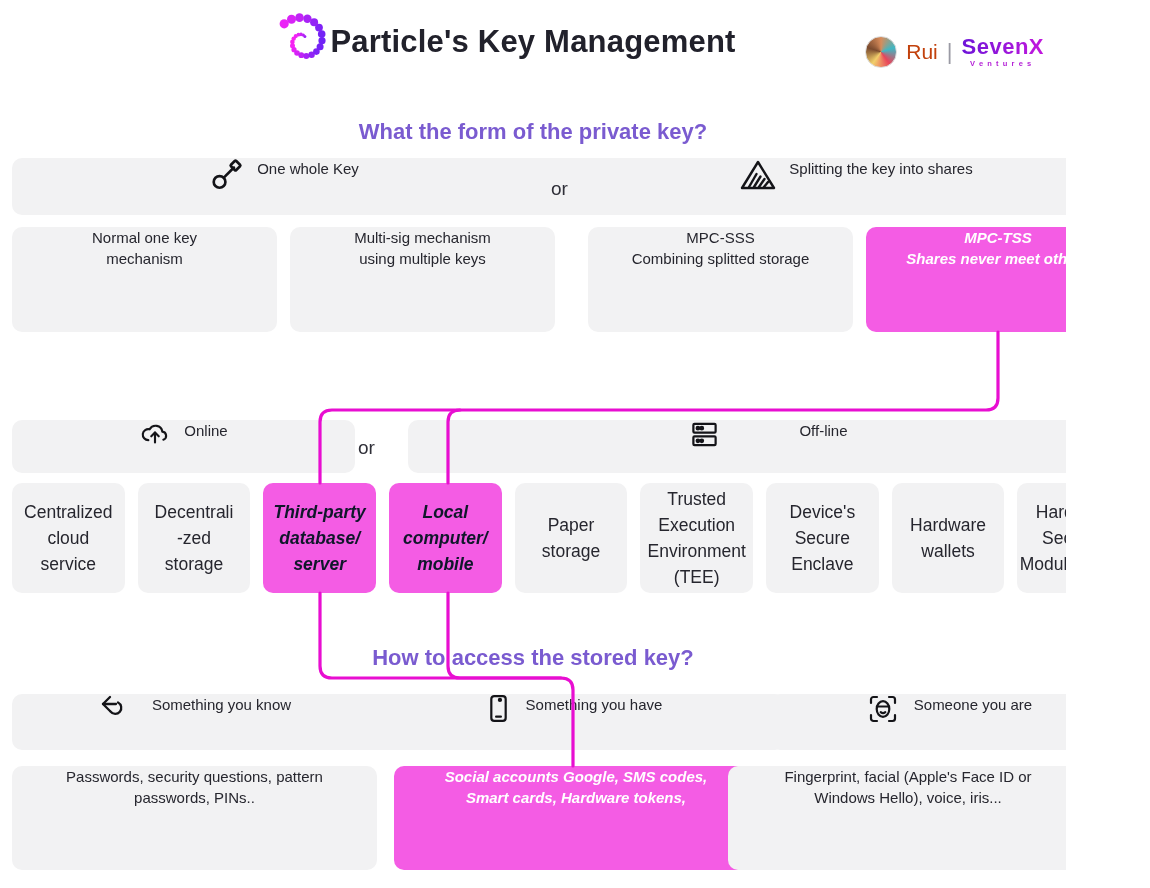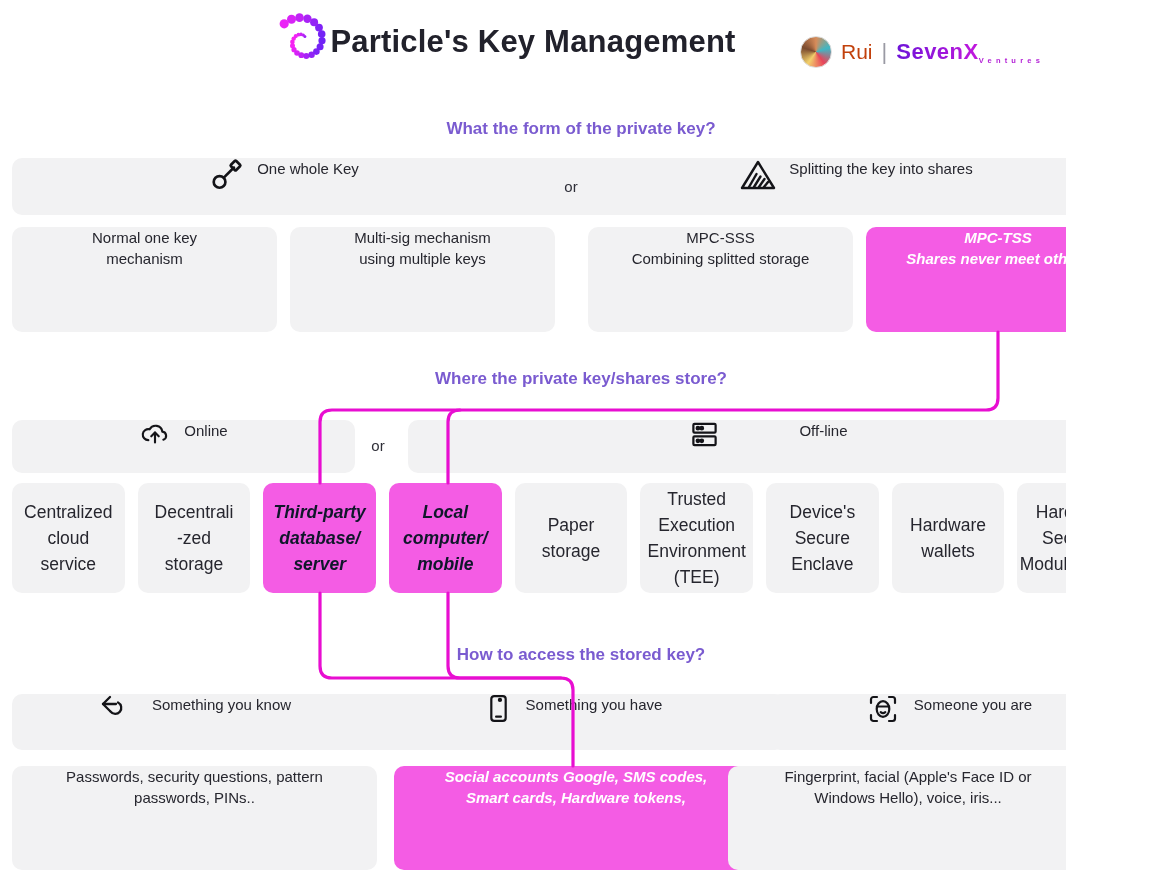--- a/index.html
+++ b/index.html
@@ -11,35 +11,35 @@
   
   .logo{position:absolute;left:270px;top:6px;width:66px;height:68px;}
   .page-title{position:absolute;left:0;top:24px;width:100%;text-align:center;
     font-size:31px;font-weight:700;color:var(--title-dark);letter-spacing:0.2px;}
   .byline{position:absolute;right:22px;top:36px;display:flex;align-items:center;gap:9px;}
   .avatar{width:30px;height:30px;border-radius:50%;
     background:conic-gradient(#d88c5a,#3fb7c4,#e8445a,#f2d06b,#7a4a2e,#d88c5a);
     border:1px solid #ddd;}
   .author{font-size:21px;font-weight:400;color:#c2410c;text-align:center;}
   .sep{font-size:22px;color:#9a9aa4;font-weight:300;}
-  .brand{display:flex;flex-direction:row;align-items:center;line-height:1;text-align:right;}
+  .brand{display:flex;flex-direction:column;align-items:center;line-height:1;text-align:right;}
   .brand-name{font-size:22px;font-weight:800;letter-spacing:0.5px;
     background:linear-gradient(90deg,#6d14d8,#c318dd);
     -webkit-background-clip:text;background-clip:text;color:transparent;}
-  .brand-sub{font-size:7.5px;letter-spacing:4.2px;color:#b31fd6;margin-top:17px;font-weight:700;}
+  .brand-sub{font-size:7.5px;letter-spacing:4.2px;color:#b31fd6;margin-top:2px;font-weight:700;}
   
   .qheading{position:absolute;left:0;width:100%;text-align:center;
-    color:var(--purple);font-weight:700;font-size:17px;margin-left:48px;}
+    color:var(--purple);font-weight:700;font-size:22px;}
   
   .box{position:absolute;background:var(--box-gray);border-radius:10px;
     display:flex;align-items:flex-start;justify-content:center;gap:13px;
     color:var(--text-dark);font-size:15px;}
   .box .label{white-space:pre-line;text-align:center;line-height:1.42;}
   .pink{background:var(--pink);color:#fff;font-weight:700;font-style:italic;}
-  .or{position:absolute;font-size:15px;color:#2f2f38;text-align:center;}
+  .or{position:absolute;font-size:19px;color:#2f2f38;}
   .grid-row{position:absolute;left:12px;width:1118px;display:flex;gap:13px;}
   .grid-row .cell{flex:1;position:relative;background:var(--box-gray);border-radius:10px;
     display:flex;align-items:center;justify-content:center;
     font-size:17.5px;color:var(--text-dark);padding:4px 2px;}
   .grid-row .cell .label{white-space:pre-line;text-align:center;line-height:1.5;}
   .grid-row .cell.pink{background:var(--pink);color:#0f172a;font-weight:700;}
   .connectors{position:absolute;left:0;top:0;z-index:10;pointer-events:none;}
   .icon{flex:0 0 auto;display:block;}
   .icon *{stroke:#141418;}
 </style>
@@ -118,21 +118,20 @@
   </div>
   <div class="box" style="left:588px;top:227px;width:265px;height:105px">
     <span class="label">MPC-SSS
 Combining splitted storage</span>
   </div>
   <div class="box pink" style="left:866px;top:227px;width:264px;height:105px">
     <span class="label">MPC-TSS
 Shares never meet others</span>
   </div>
 
-  <div class="qheading" style="top:369px">Where the private key/shares store?</div>
 
   <div class="box" style="left:12px;top:420px;width:343px;height:53px">
     <svg class="icon" width="32" height="27" viewBox="0 0 36 28" fill="none" stroke-width="2.4" stroke-linecap="round" stroke-linejoin="round">
       <path d="M10.5 21.5 A6.2 6.2 0 1 1 12 9.3 A7.6 7.6 0 0 1 26.2 11.9 A4.7 4.7 0 0 1 27.4 21"></path>
       <path d="M18 24 V13"></path>
       <path d="M13.8 17.2 L18 13 L22.2 17.2"></path>
     </svg>
     <span class="label">Online</span>
   </div>
   <div class="or" style="left:358px;top:437px;width:40px">or</div>

